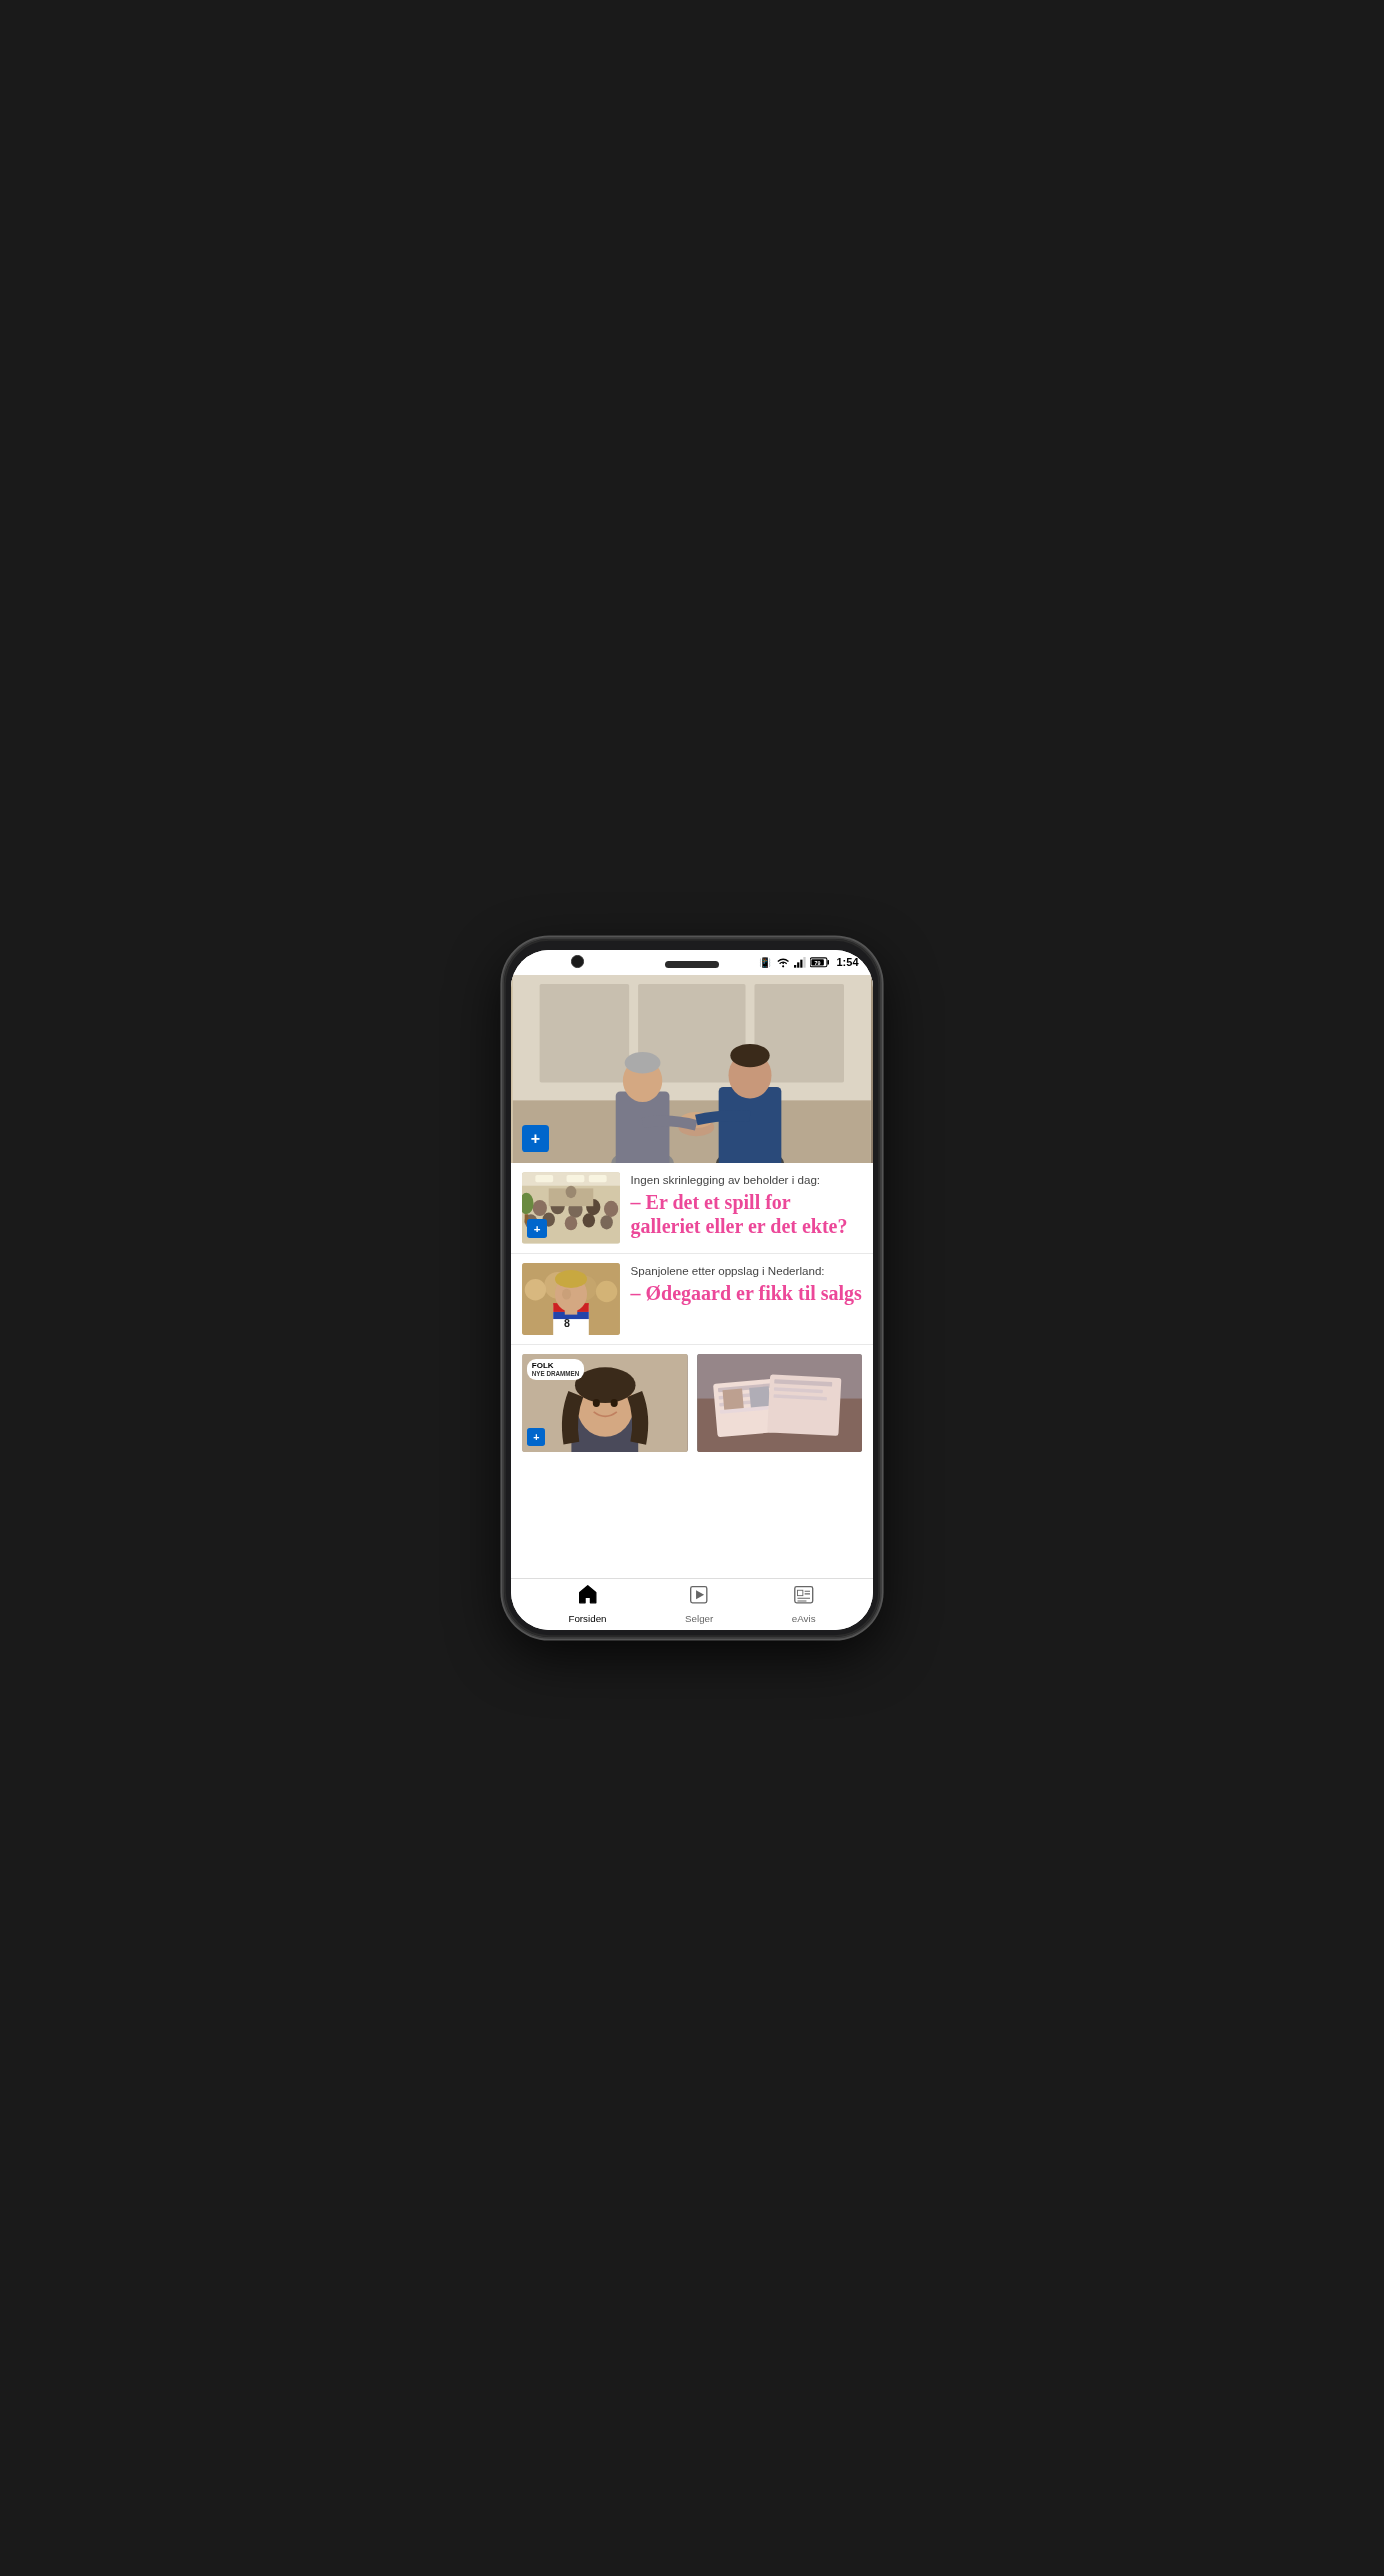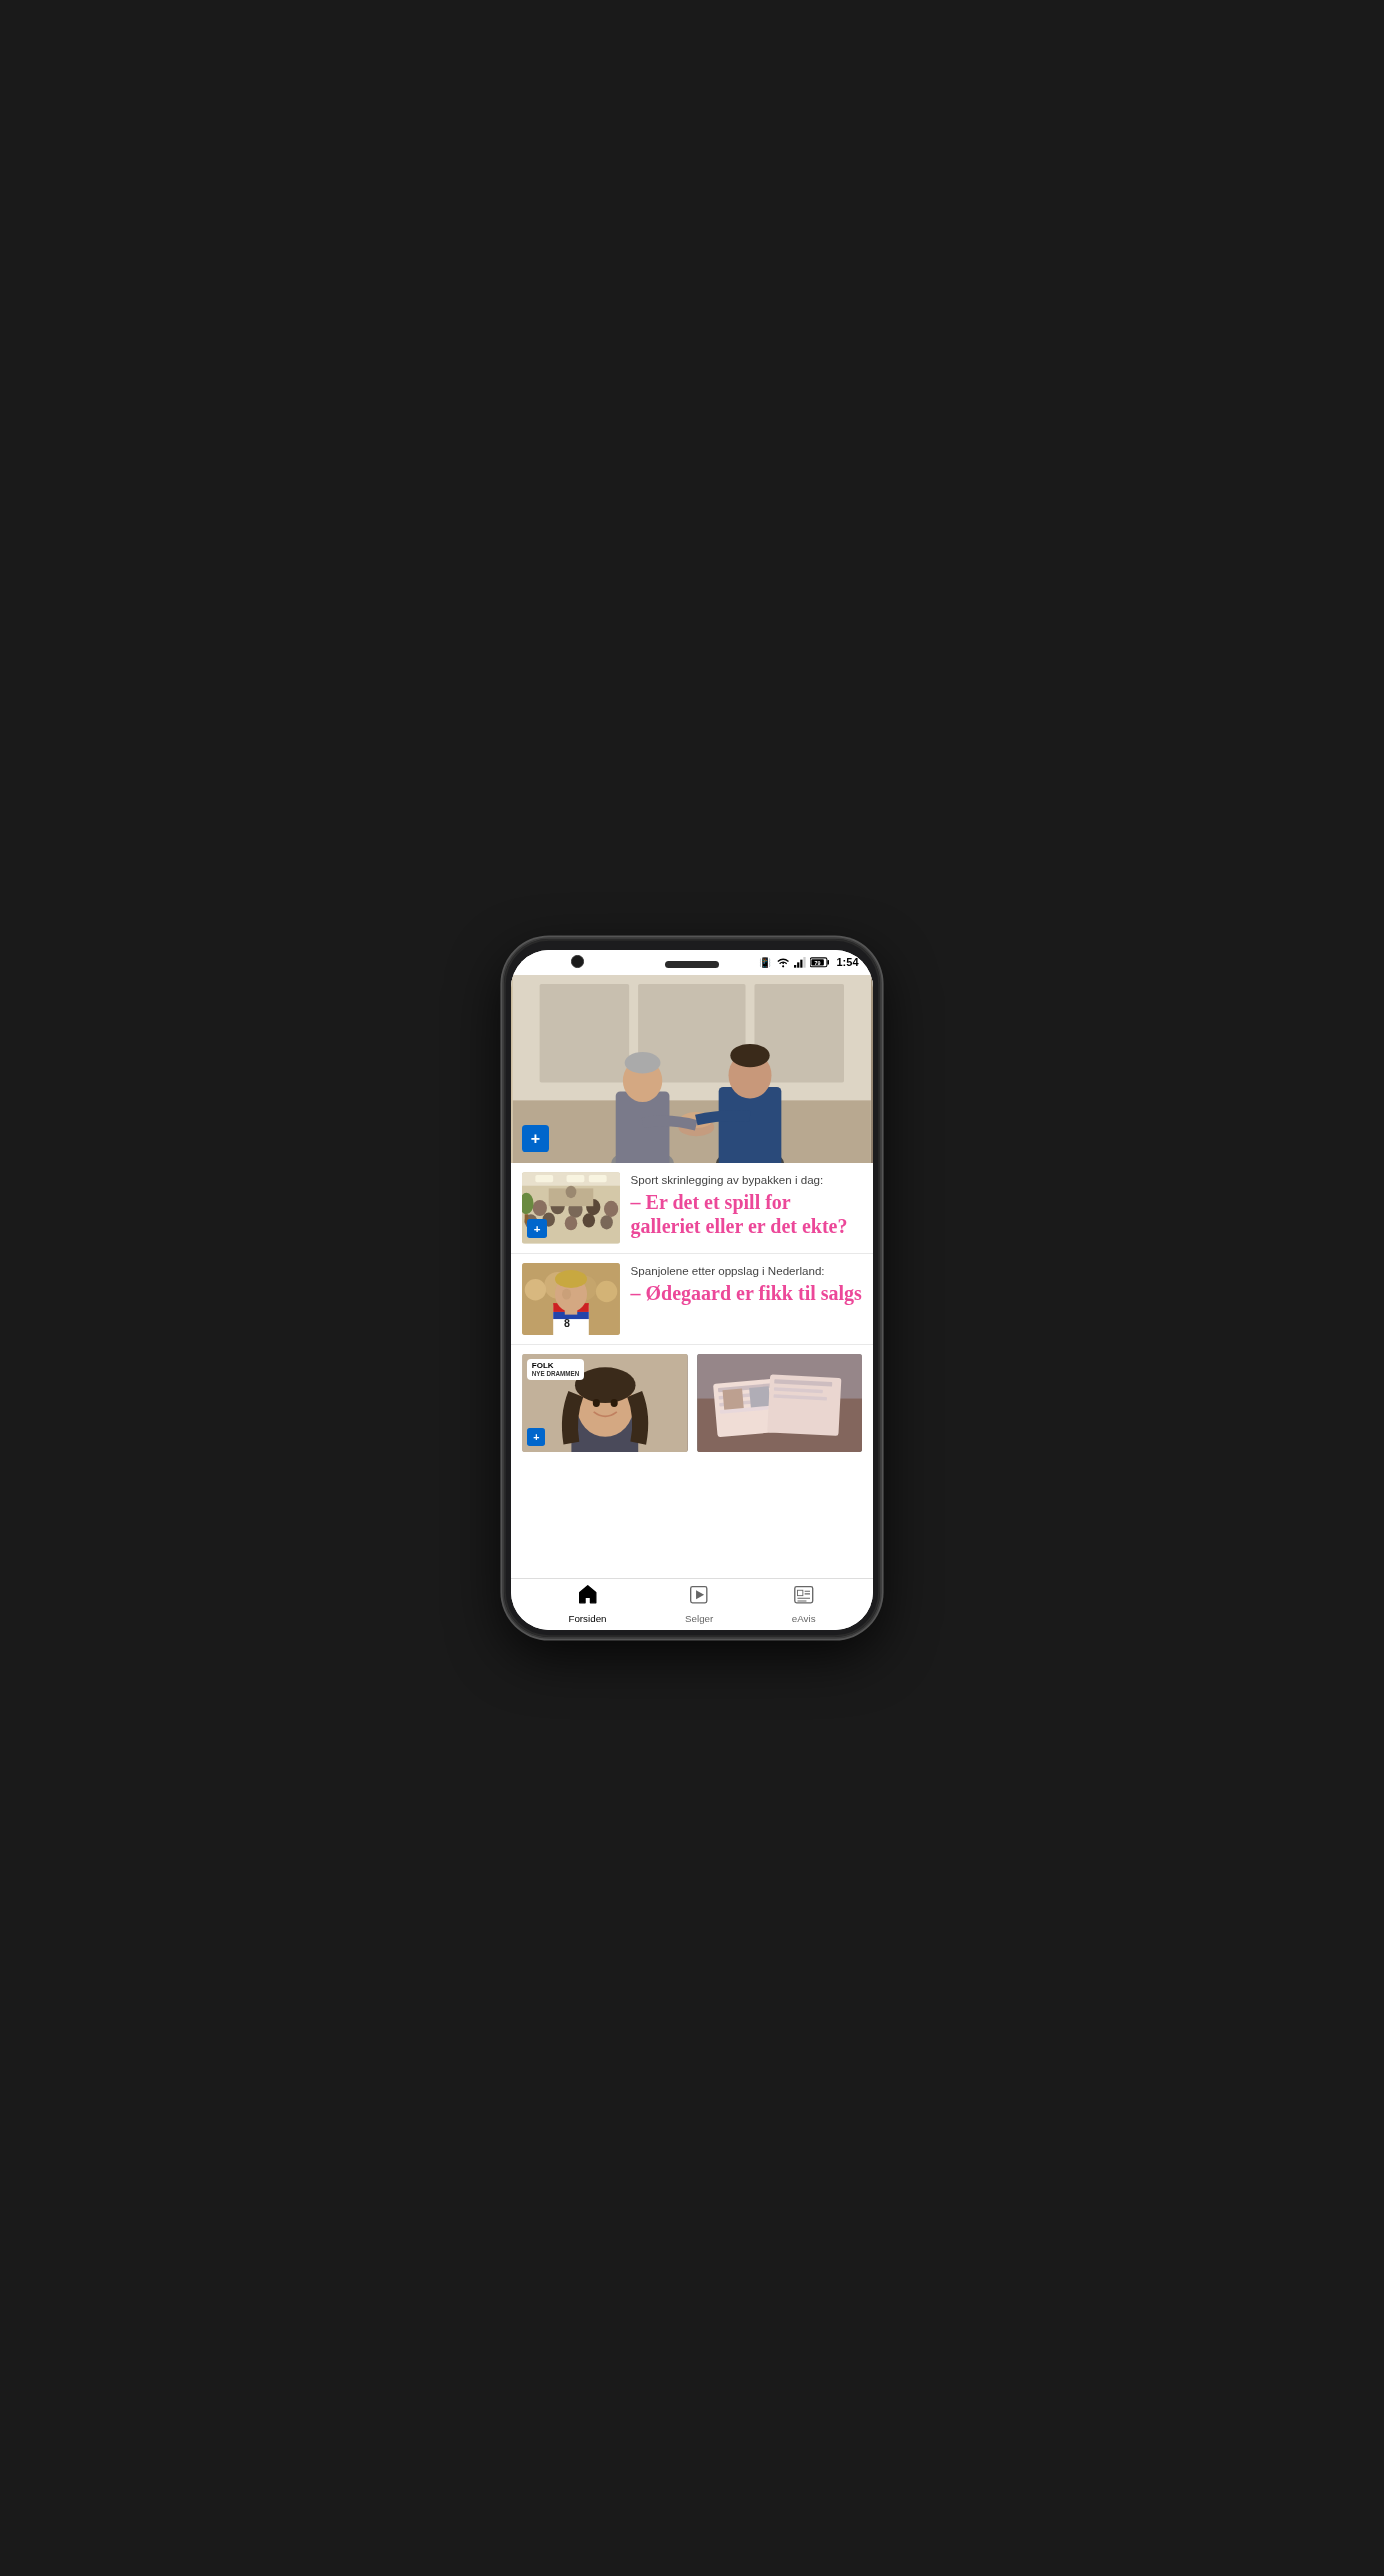--- a/index.html
+++ b/index.html
@@ -222,21 +222,21 @@
 
     .folk-logo {
       position: absolute;
       top: 5.4px;
       left: 5.4px;
       background: #fff;
       padding: 1.8px 4.5px;
       font-size: 8px;
       font-weight: 900;
       color: #000;
-      border-radius: 4px;
+      border-radius: 9px;
       line-height: 1.2;
     }
 
     .folk-logo .nye-drammen {
       font-size: 6.3px;
       display: block;
       color: #333;
     }
 
     .small-premium {
@@ -405,21 +405,21 @@
 
             <rect x="30" y="18" width="50" height="20" fill="#c0b090"></rect>
             <ellipse cx="55" cy="22" rx="6" ry="7" fill="#9a8870"></ellipse>
 
             <ellipse cx="5" cy="35" rx="8" ry="12" fill="#6a8a40"></ellipse>
             <rect x="3" y="47" width="4" height="10" fill="#8a6030"></rect>
           </svg>
           <div class="thumb-premium">+</div>
         </div>
         <div class="article-text">
-          <div class="article-intro">Sport skrinlegging av bypakken i dag:</div>
+          <div class="article-intro">Ingen skrinlegging av beholder i dag:</div>
           <div class="article-title">– Er det et spill for galleriet eller er det ekte?</div>
         </div>
       </div>
 
       <div class="article-card">
         <div class="article-thumb">
           <svg width="98" height="89" viewBox="0 0 110 100" xmlns="http://www.w3.org/2000/svg">
 
             <rect width="110" height="100" fill="#c8a870"></rect>
 

